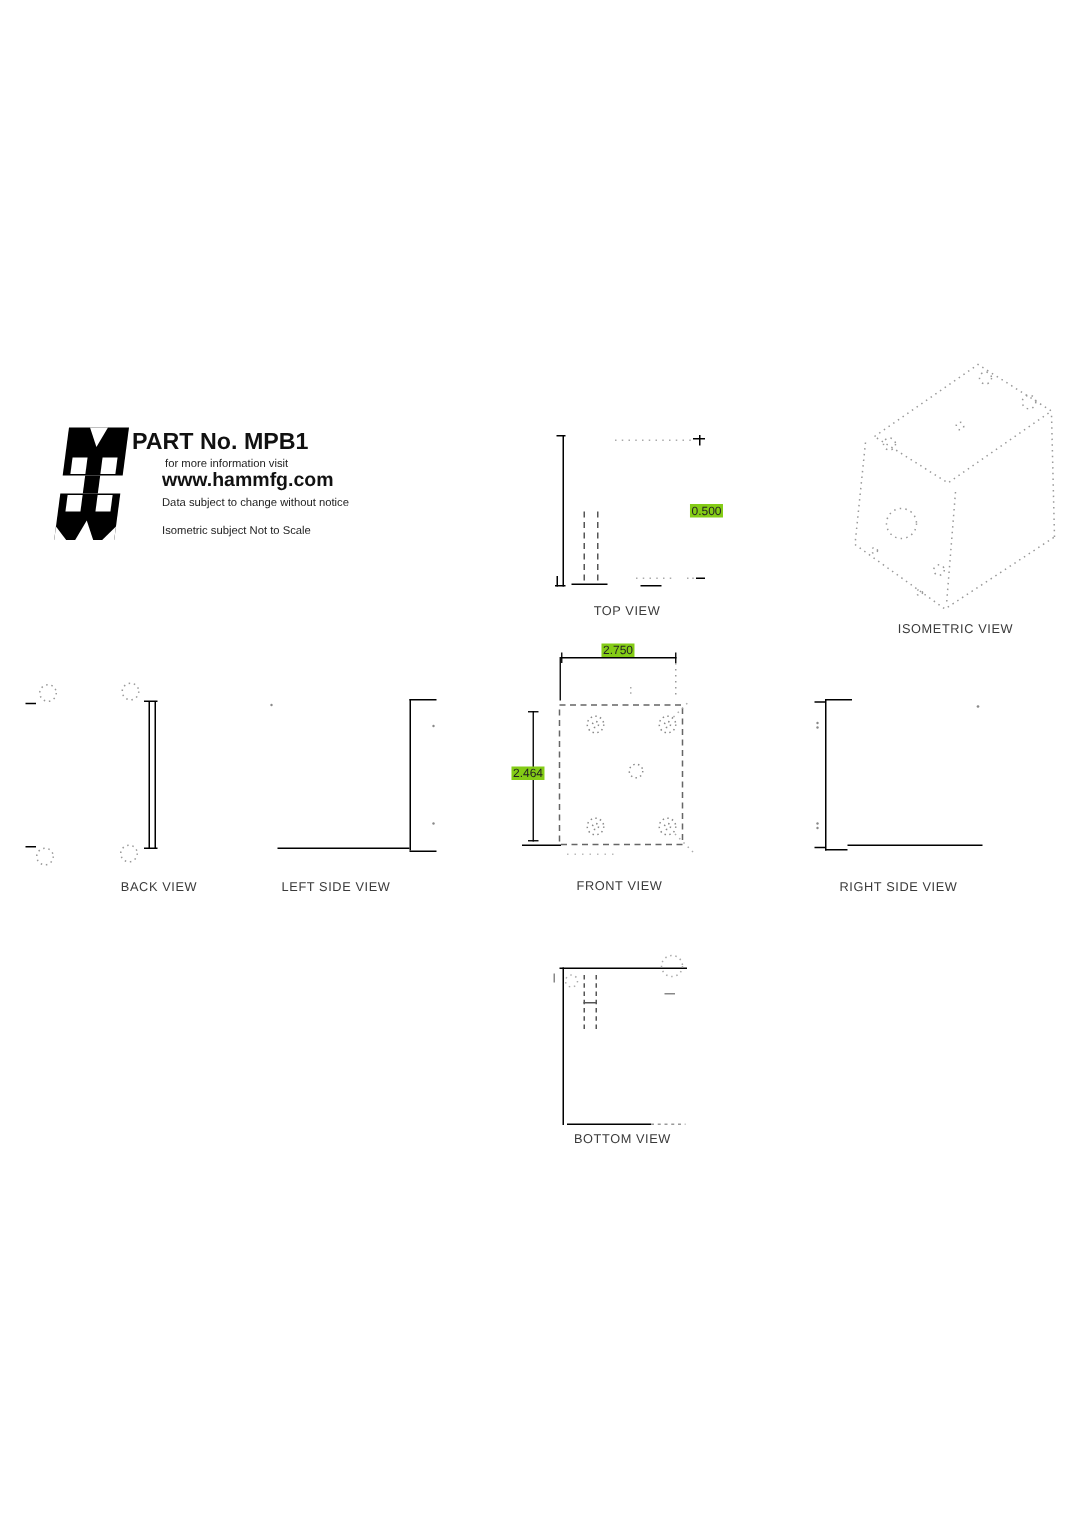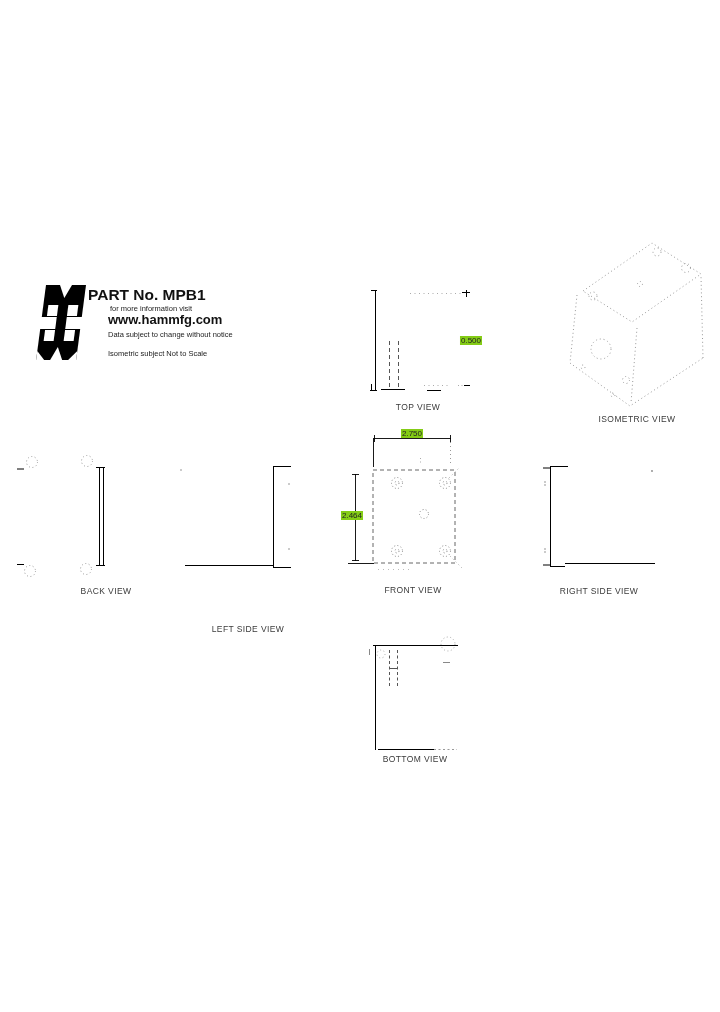--- a/index.html
+++ b/index.html
@@ -169,21 +169,21 @@
 
   <div class="part-title">PART No. MPB1</div>
   <div class="info-line">for more information visit</div>
   <div class="website">www.hammfg.com</div>
   <div class="disclaimer">Data subject to change without notice</div>
   <div class="scale-note">Isometric subject Not to Scale</div>
 
   <div class="view-label" style="left:418px;top:402px;">TOP VIEW</div>
   <div class="view-label" style="left:637px;top:414px;">ISOMETRIC VIEW</div>
   <div class="view-label" style="left:58px;top:586px;margin-left:48px;">BACK VIEW</div>
-  <div class="view-label" style="left:248px;top:586px;margin-top:38px;">LEFT SIDE VIEW</div>
+  <div class="view-label" style="left:224px;top:586px;">LEFT SIDE VIEW</div>
   <div class="view-label" style="left:413px;top:585px;">FRONT VIEW</div>
   <div class="view-label" style="left:599px;top:586px;">RIGHT SIDE VIEW</div>
   <div class="view-label" style="left:415px;top:754px;">BOTTOM VIEW</div>
 
   <div class="dim-text" style="left:412px;top:429px;">2.750</div>
   <div class="dim-text" style="left:352px;top:511px;">2.464</div>
   <div class="dim-text" style="left:471px;top:336px;">0.500</div>
 </div>
 
 </body></html>

